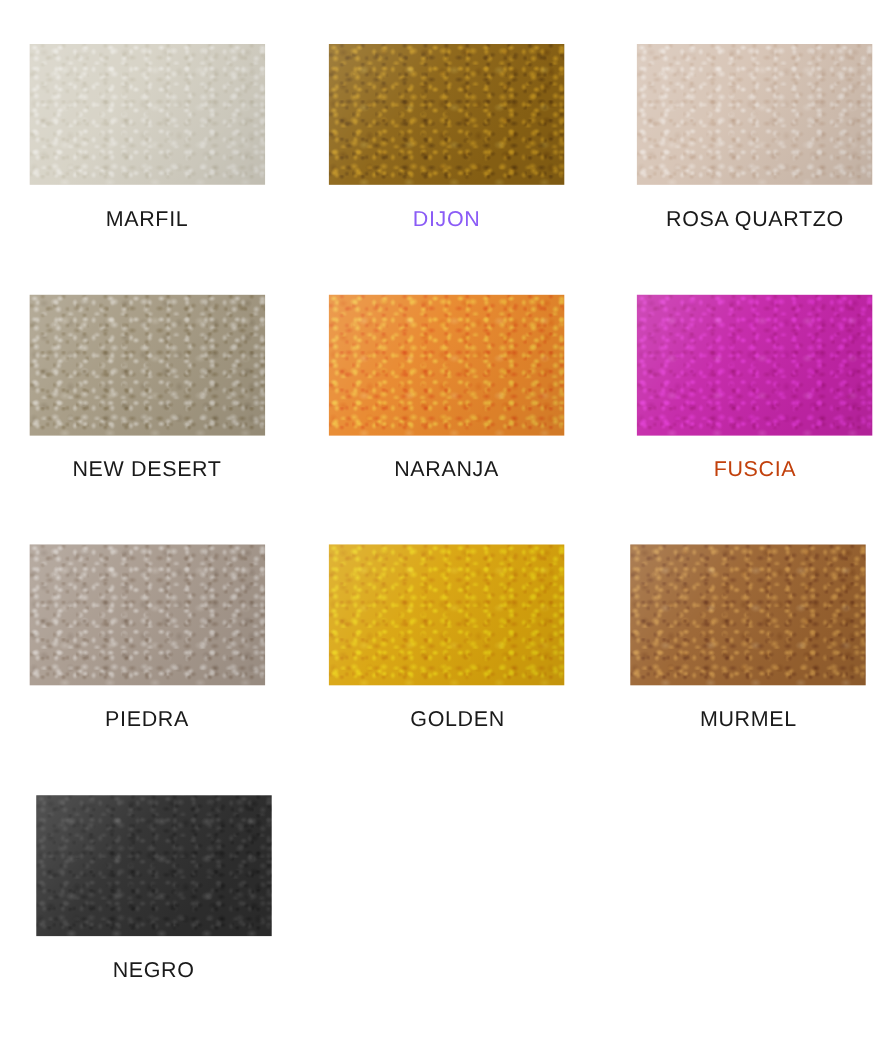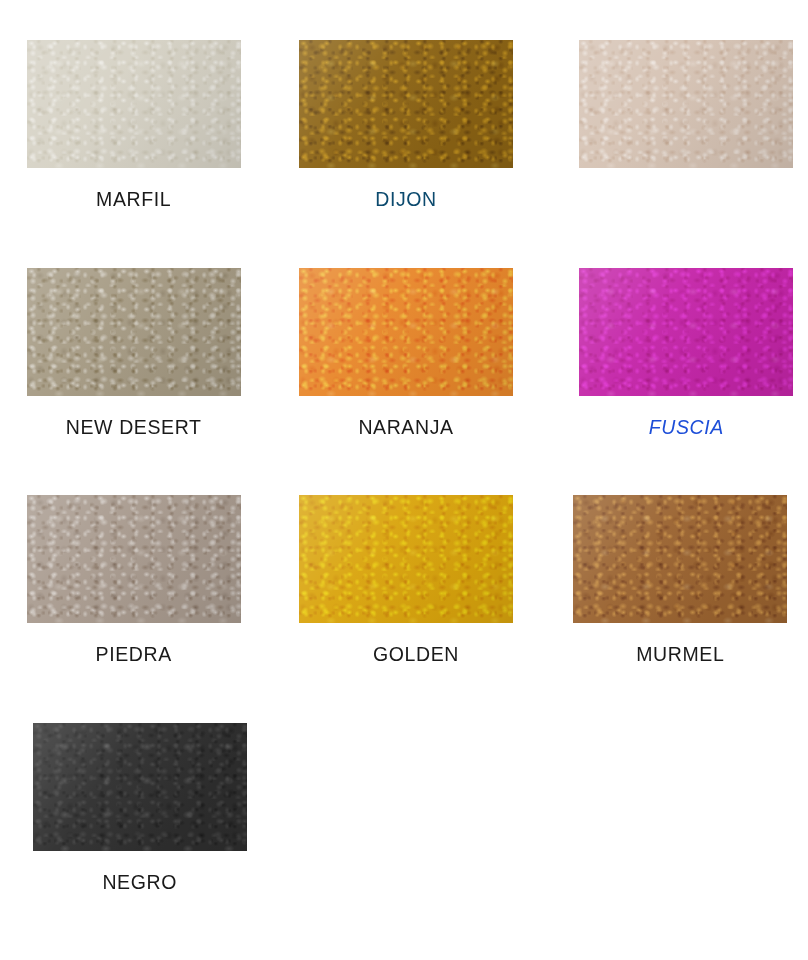--- a/index.html
+++ b/index.html
@@ -108,28 +108,29 @@
         <div class="sheen"></div>
       </div>
       <div class="swatch-label" style="color: rgb(26, 26, 26);">MARFIL</div>
     </div>
     <div class="swatch-cell col-2">
       <div class="swatch-chip" style="background-color: rgb(139, 99, 20);">
         <div class="grain"></div>
         <div class="grain2"></div>
         <div class="sheen"></div>
       </div>
-      <div class="swatch-label" style="color: #0c4a6e;">DIJON</div>
+      <div class="swatch-label" style="color: #8b5cf6;">DIJON</div>
     </div>
     <div class="swatch-cell col-3">
       <div class="swatch-chip" style="background-color: rgb(214, 195, 180);">
         <div class="grain"></div>
         <div class="grain2"></div>
         <div class="sheen"></div>
       </div>
+      <div class="swatch-label" style="color: rgb(26, 26, 26);">ROSA QUARTZO</div>
     </div>
     <div class="swatch-cell col-1">
       <div class="swatch-chip" style="background-color: rgb(165, 154, 131);">
         <div class="grain"></div>
         <div class="grain2"></div>
         <div class="sheen"></div>
       </div>
       <div class="swatch-label" style="color: rgb(26, 26, 26);">NEW DESERT</div>
     </div>
     <div class="swatch-cell col-2">
@@ -139,21 +140,21 @@
         <div class="sheen"></div>
       </div>
       <div class="swatch-label" style="color: rgb(26, 26, 26); text-align: right;">NARANJA</div>
     </div>
     <div class="swatch-cell col-3">
       <div class="swatch-chip" style="background-color: rgb(196, 37, 168);">
         <div class="grain"></div>
         <div class="grain2"></div>
         <div class="sheen"></div>
       </div>
-      <div class="swatch-label" style="color: #1d4ed8; font-style: italic;">FUSCIA</div>
+      <div class="swatch-label" style="color: #c2410c;">FUSCIA</div>
     </div>
     <div class="swatch-cell col-1">
       <div class="swatch-chip" style="background-color: rgb(168, 154, 142);">
         <div class="grain"></div>
         <div class="grain2"></div>
         <div class="sheen"></div>
       </div>
       <div class="swatch-label" style="color: rgb(26, 26, 26); text-align: center;">PIEDRA</div>
     </div>
     <div class="swatch-cell col-2">

